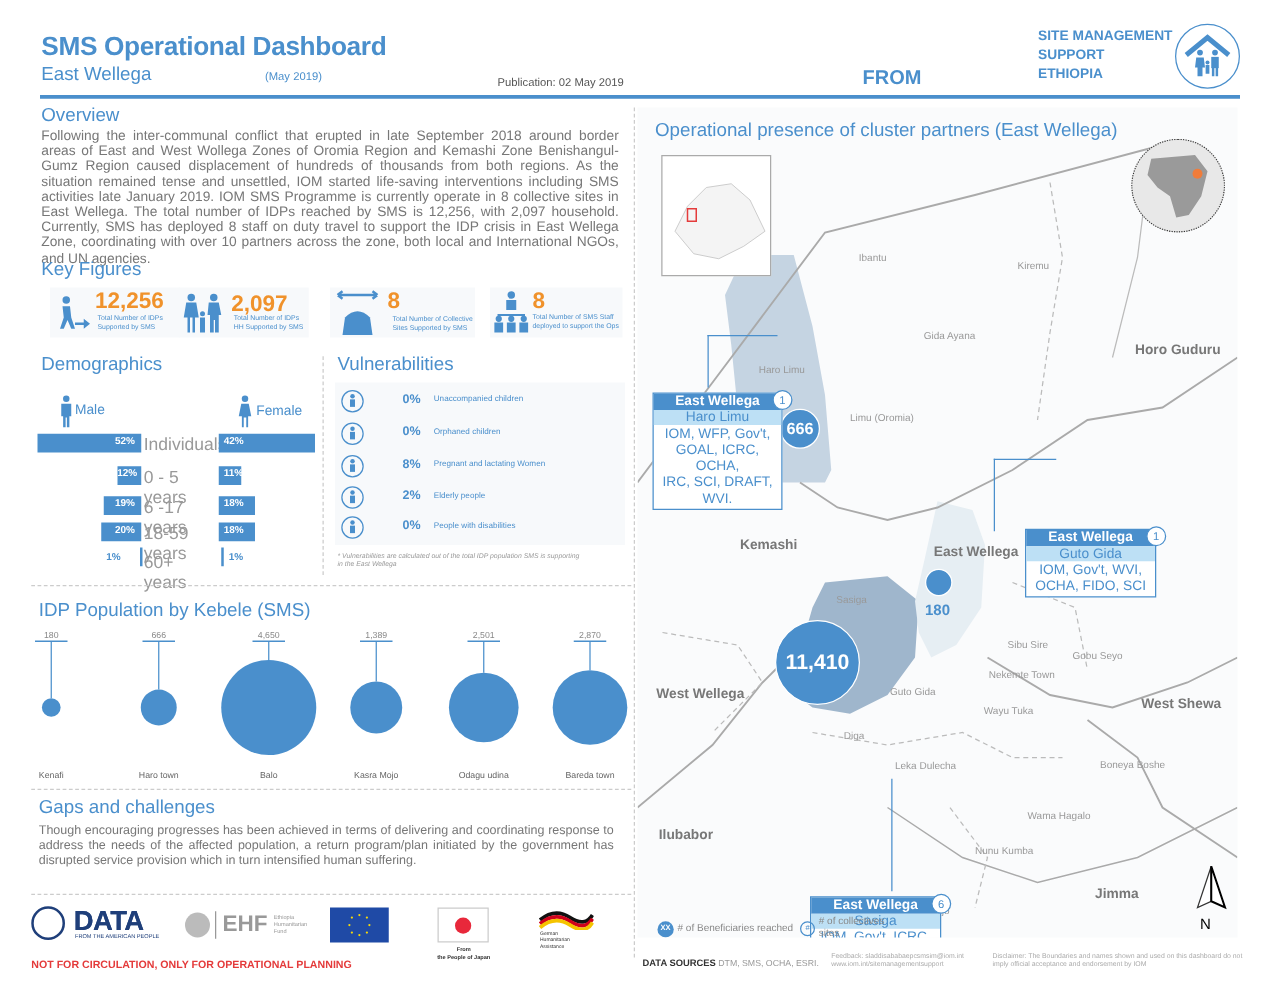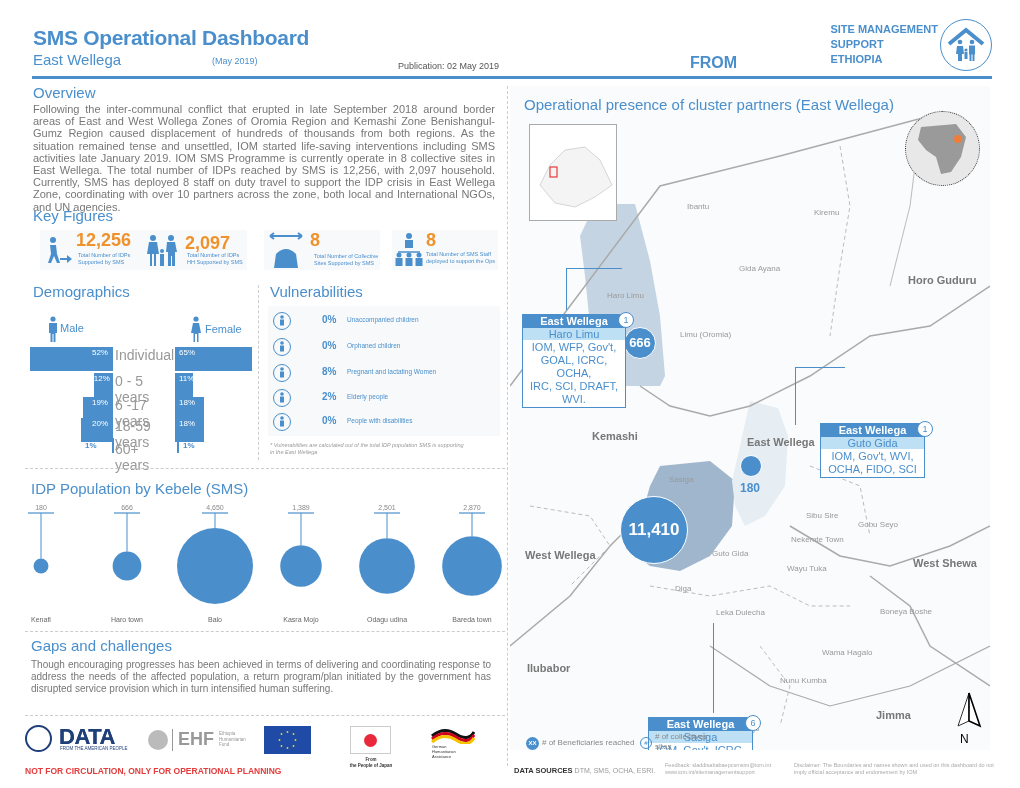--- a/index.html
+++ b/index.html
@@ -14,21 +14,21 @@
   .header-rule { left: 32px; top: 76px; width: 960px; height: 3px; background: #4a8fcc; }
   .logo-text { right: 82px; top: 22px; text-align: left; font-size: 11px; font-weight: bold; color: #4a8fcc; line-height: 15px; }
   .logo-circle { left: 940px; top: 19px; width: 52px; height: 52px; border: 1.5px solid #4a8fcc; border-radius: 50%; }
   .section-h { font-size: 15px; color: #4a8fcc; }
   .para { font-size: 11px; color: #777; line-height: 12.2px; text-align: justify; }
   .vdash { border-left: 1.5px dashed #ccc; }
   .hdash { border-top: 1.5px dashed #ccc; }
   .kf { top: 230px; height: 40px; background: #f7f9fb; }
   .kf-num { font-size: 18px; font-weight: bold; color: #f0922b; position: absolute; top: 0; }
   .kf-lbl { font-size: 5.5px; color: #4a8fcc; position: absolute; line-height: 7px; }
-  .bar { position: absolute; height: 24px; background: #4a8fcc; color: #fff; font-size: 8px; font-weight: normal; line-height: 12px; }
+  .bar { position: absolute; height: 15px; background: #4a8fcc; color: #fff; font-size: 8px; font-weight: bold; line-height: 12px; }
   .bar.m { text-align: right; padding-right: 5px; }
   .bar.f { text-align: left; padding-left: 4px; }
   .age-lbl { position: absolute; font-size: 14px; color: #999; text-align: left; width: 60px; }
   .vuln-row { position: absolute; left: 270px; width: 230px; height: 25px; }
   .vuln-icon { position: absolute; left: 3px; top: 2px; width: 18px; height: 18px; border: 1.3px solid #4a8fcc; border-radius: 50%; }
   .vuln-pct { position: absolute; left: 52px; top: 4px; font-size: 10px; font-weight: bold; color: #4a8fcc; }
   .vuln-lbl { position: absolute; left: 77px; top: 6px; font-size: 6.5px; color: #4a8fcc; }
   .map-area { left: 510px; top: 86px; width: 480px; height: 664px; background: #fafbfc; overflow: hidden; }
   .place { position: absolute; font-size: 8px; color: #999; white-space: nowrap; }
   .zone { position: absolute; font-size: 11px; font-weight: bold; color: #777; white-space: nowrap; }
@@ -142,21 +142,21 @@
 <div class="abs blue" style="left:60px;top:322px;font-size:11px;">Male</div>
 <svg class="abs" style="left:190px;top:316px;" width="12" height="26" viewBox="0 0 12 26">
   <circle cx="6" cy="3" r="2.6" fill="#4a8fcc"></circle>
     <path d="M3 7 h6 l2 10 h-2.5 v9 h-1.5 v-8 h-2 v8 h-1.5 v-9 h-2.5z" fill="#4a8fcc"></path>
 </svg>
 <div class="abs blue" style="left:205px;top:323px;font-size:11px;">Female</div>
 
 <div id="demo-rows">
     <div class="age-lbl" style="left: 115px; top: 347px;">Individuals</div>
     <div class="bar m" style="left: 29.8px; top: 347px; width: 83.2px;">52%</div>
-    <div class="bar f" style="left: 175px; top: 347px; width: 76.8px;">65%</div>
+    <div class="bar f" style="left: 175px; top: 347px; width: 76.8px;">42%</div>
     <div class="age-lbl" style="left: 115px; top: 373px;">0 - 5 years</div>
     <div class="bar m" style="left: 93.8px; top: 373px; width: 19.2px;">12%</div>
     <div class="bar f" style="left: 175px; top: 373px; width: 17.6px;">11%</div>
     <div class="age-lbl" style="left: 115px; top: 397px;">6 -17 years</div>
     <div class="bar m" style="left: 82.6px; top: 397px; width: 30.4px;">19%</div>
     <div class="bar f" style="left: 175px; top: 397px; width: 28.8px;">18%</div>
     <div class="age-lbl" style="left: 115px; top: 418px;">18-59 years</div>
     <div class="bar m" style="left: 81px; top: 418px; width: 32px;">20%</div>
     <div class="bar f" style="left: 175px; top: 418px; width: 28.8px;">18%</div>
     <div class="age-lbl" style="left: 115px; top: 441px;">60+ years</div>

